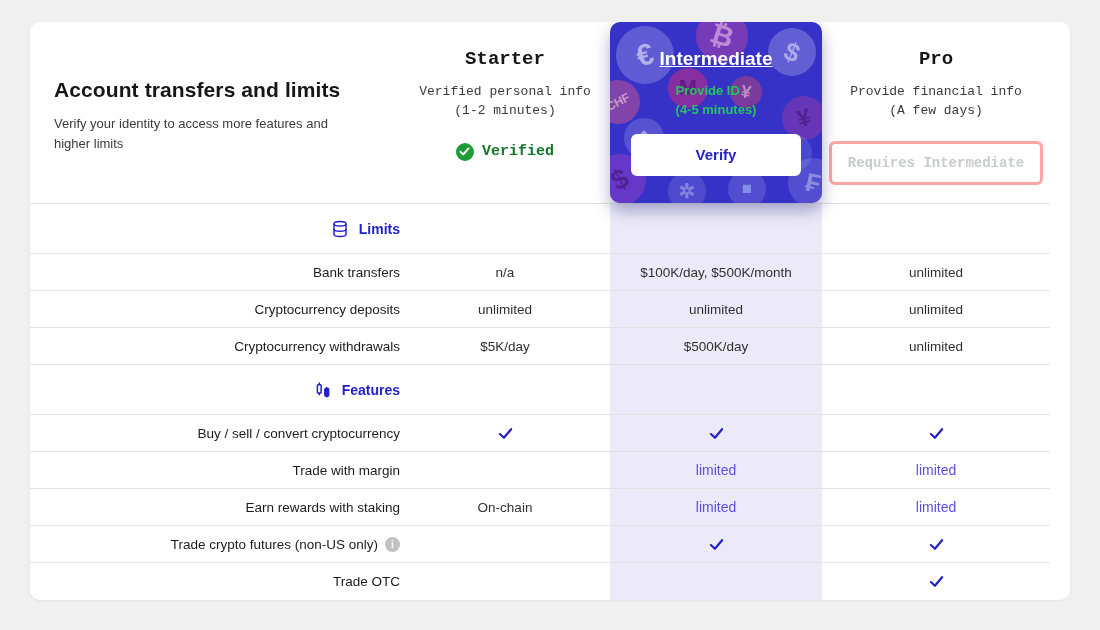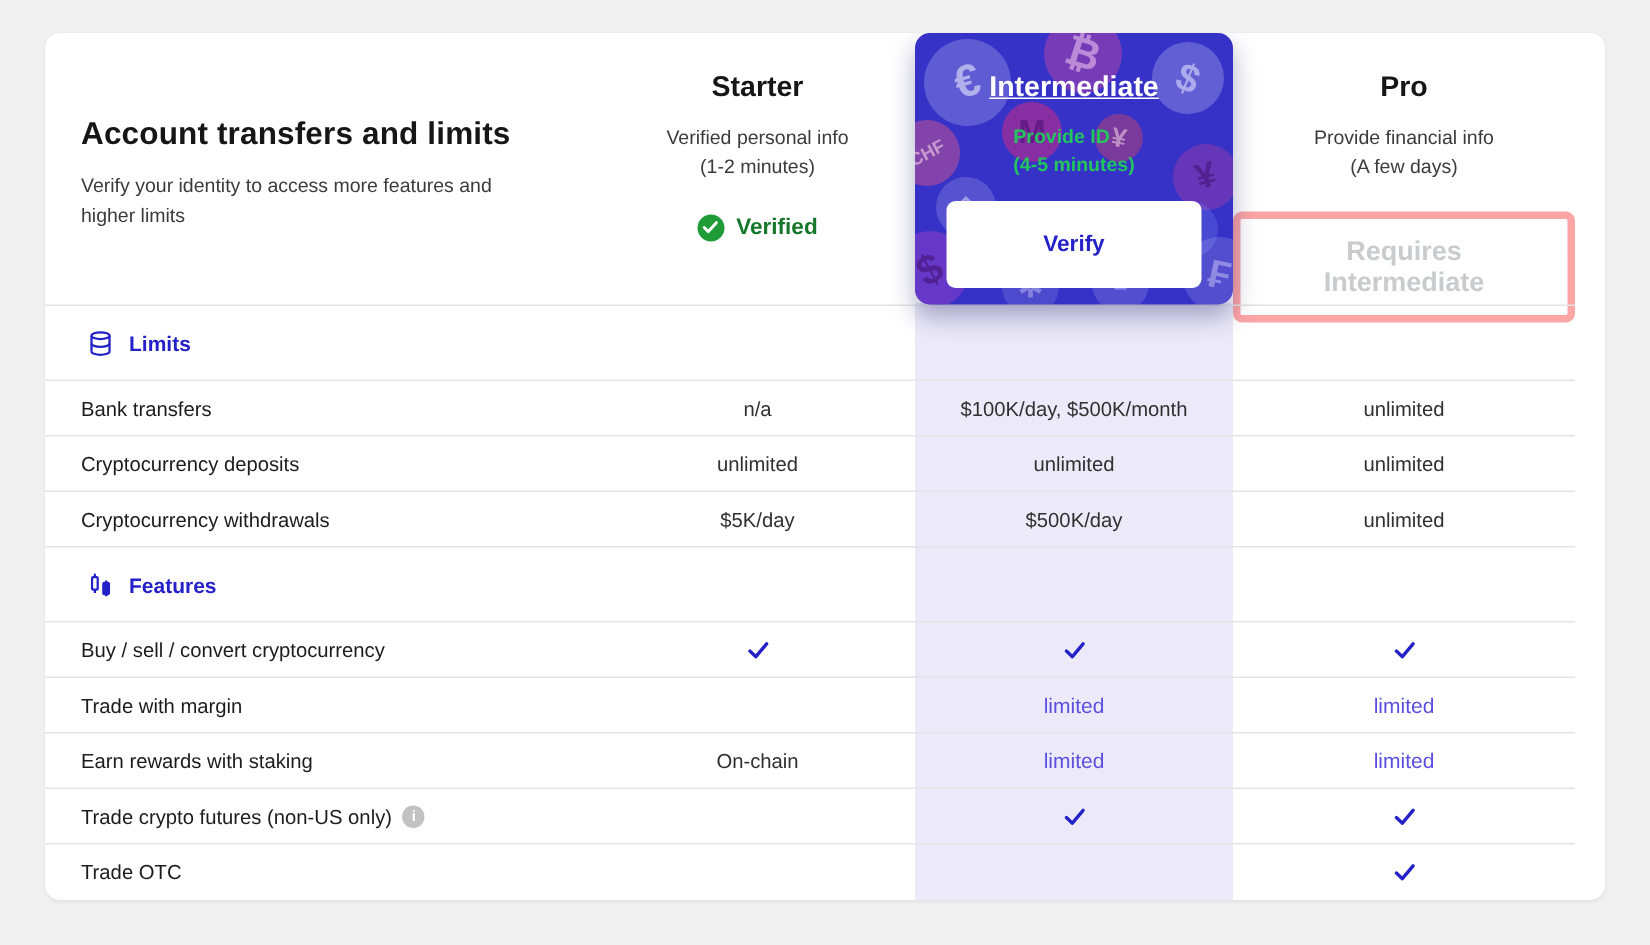--- a/index.html
+++ b/index.html
@@ -10,44 +10,44 @@
   *{box-sizing:border-box;margin:0;padding:0;}
   html,body{width:1100px;height:630px;}
   body{font-family:"Liberation Sans",sans-serif;background:var(--page-bg);position:relative;overflow:hidden;}
   .panel{position:absolute;left:30px;top:22px;width:1040px;height:578px;background:#fff;border-radius:10px;
     box-shadow:0 1px 3px rgba(0,0,0,.06);overflow:hidden;}
   .hl-col{position:absolute;left:580px;top:180px;width:212px;bottom:0;background:var(--hl);}
   .header-row{position:relative;display:grid;grid-template-columns:370px 210px 212px 228px;height:181px;}
   .intro{padding:56px 0 0 24px;}
   .intro h1{font-size:21px;font-weight:700;color:#161616;letter-spacing:.1px;}
   .intro p{margin-top:12px;font-size:13px;line-height:1.5;color:var(--desc);width:300px;}
-  .col-head{display:flex;flex-direction:column;align-items:center;padding-top:26px;text-align:center;}
+  .col-head{display:flex;flex-direction:column;align-items:center;padding-top:26px;text-align:center;font-family:Liberation Mono, monospace;}
   .tier-name{font-size:19px;font-weight:700;color:#161616;}
   .tier-desc{margin-top:13px;font-size:13px;line-height:1.45;color:var(--desc);}
   .verified{margin-top:22px;display:flex;gap:8px;}
   .vbadge{width:18px;height:18px;border-radius:50%;background:var(--green-badge);display:flex;align-items:center;justify-content:center;}
   .vtext{font-size:15px;font-weight:700;color:var(--green-text);}
-  .disabled-btn{margin-top:20px;padding:11px 16px;border:5px solid #fca5a5;border-radius:6px;background:#fff;
-    font-size:18px;font-weight:700;color:var(--disabled);font-family:inherit;cursor:default;}
+  .disabled-btn{margin-top:20px;padding:11px 16px;border:3px solid #fca5a5;border-radius:6px;background:#fff;
+    font-size:14px;font-weight:700;color:var(--disabled);font-family:inherit;cursor:default;}
   
   .card{position:relative;width:212px;height:181px;background:var(--card-blue);border-radius:10px;overflow:hidden;
     box-shadow:0 8px 16px rgba(30,30,110,.35);z-index:2;display:flex;flex-direction:column;align-items:center;padding-top:26px;}
   .card .tier-name{color:#fff;position:relative;z-index:2;text-decoration:underline;}
   .card .tier-desc{color:#22c55e;font-weight:700;position:relative;z-index:2;margin-top:12px;}
-  .verify-btn{position:relative;z-index:2;margin-top:14px;width:170px;height:58px;background:#fff;border:none;border-radius:6px;
+  .verify-btn{position:relative;z-index:2;margin-top:14px;width:170px;height:42px;background:#fff;border:none;border-radius:6px;
     font-family:inherit;font-size:15px;font-weight:700;color:var(--accent);cursor:pointer;}
   .coins{position:absolute;inset:0;z-index:1;}
   .coin{position:absolute;border-radius:50%;display:flex;align-items:center;justify-content:center;font-weight:700;}
   
   #table{position:relative;margin-right:20px;}
   .trow{display:grid;grid-template-columns:370px 210px 212px 228px;border-top:1px solid var(--divider);}
   .trow.data{height:37px;}
   .trow.section{height:50px;}
   .cell{display:flex;align-items:center;justify-content:center;font-size:13.5px;color:var(--value);}
-  .cell.lbl{justify-content:flex-start;padding-left:24px;color:var(--label);gap:7px;}
+  .cell.lbl{justify-content:flex-end;padding-left:24px;color:var(--label);gap:7px;}
   .section .cell.lbl{padding-left:28px;gap:10px;font-size:14px;font-weight:700;color:var(--accent);}
   .limited{color:var(--limited);font-size:14px;}
   .info-dot{width:15px;height:15px;border-radius:50%;background:#C2C2C4;color:#fff;font-size:10px;font-weight:700;
     display:inline-flex;align-items:center;justify-content:center;cursor:pointer;}
 </style>
 </head>
 <body>
 
 <div class="panel">
   <div class="hl-col"></div>

